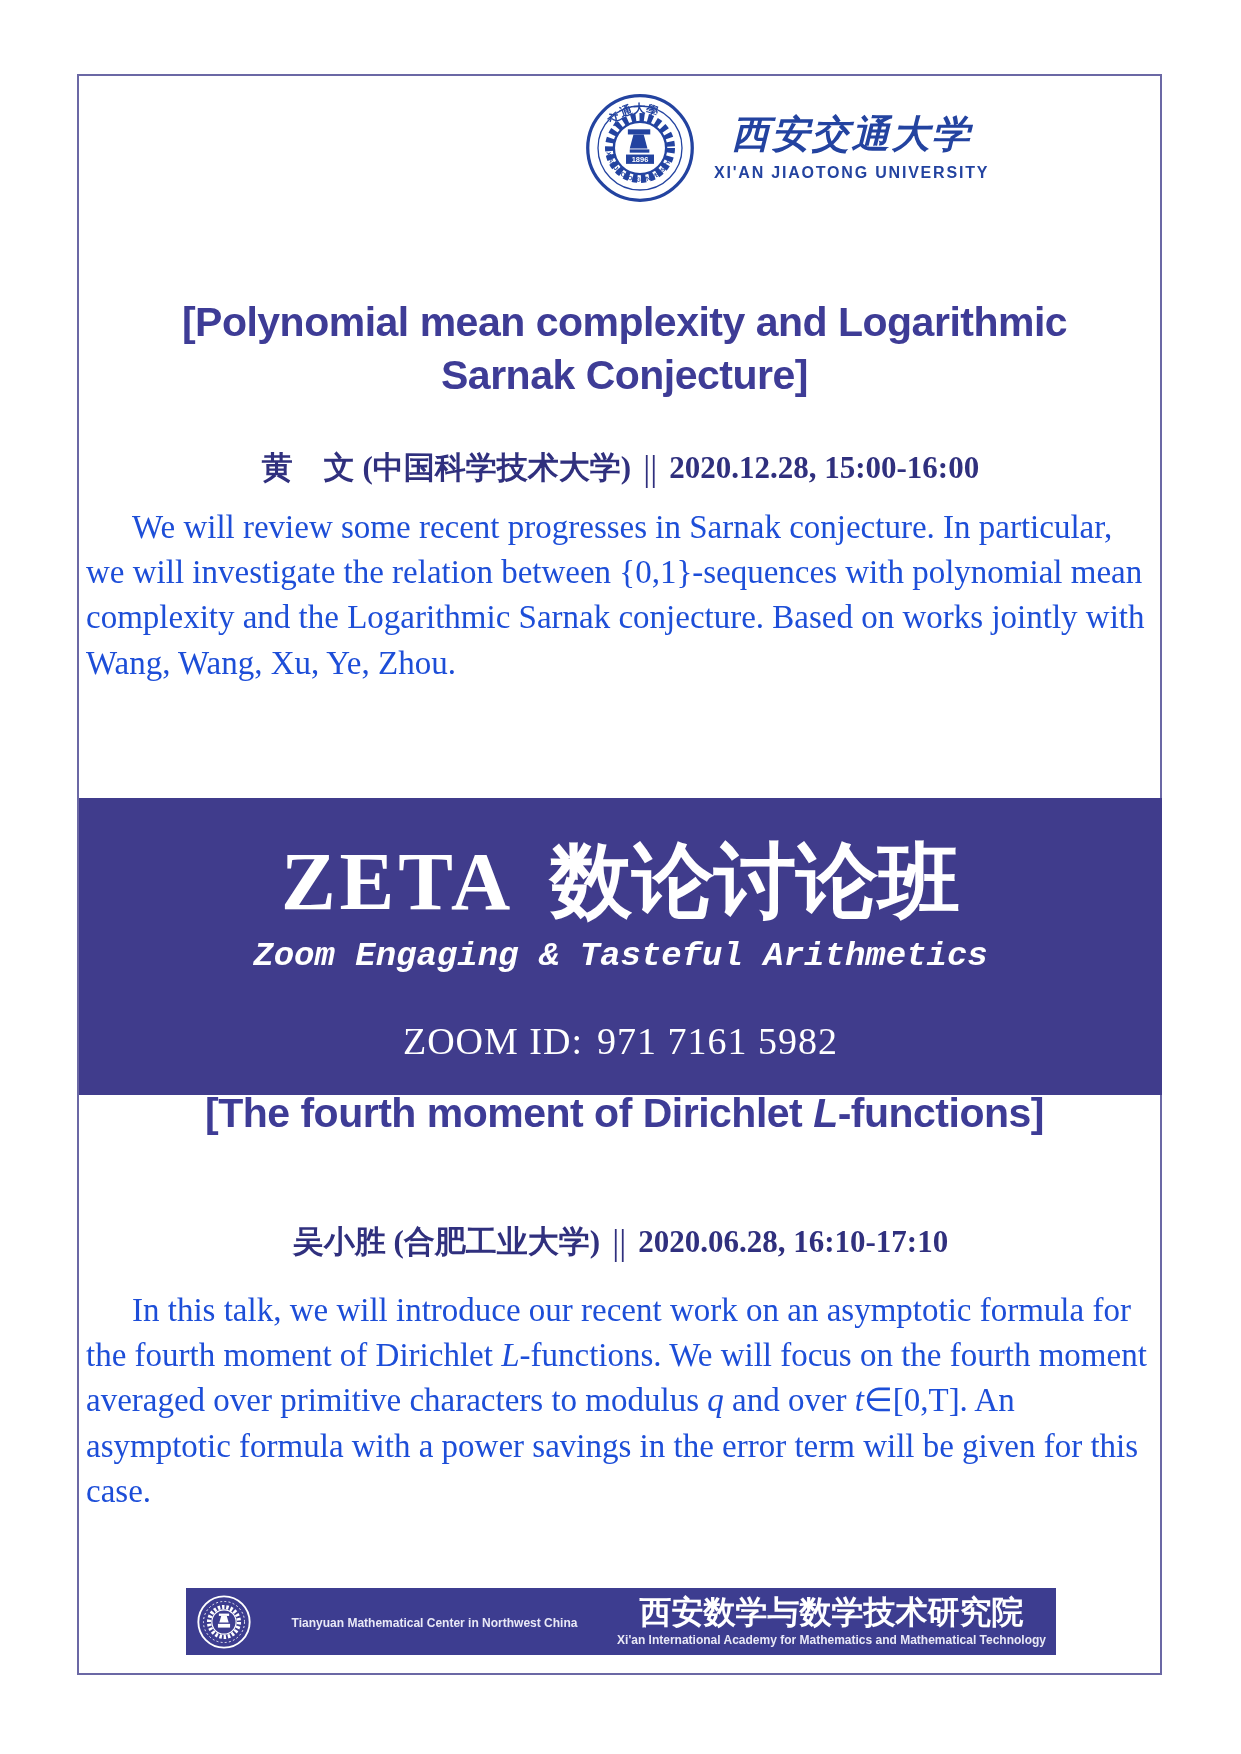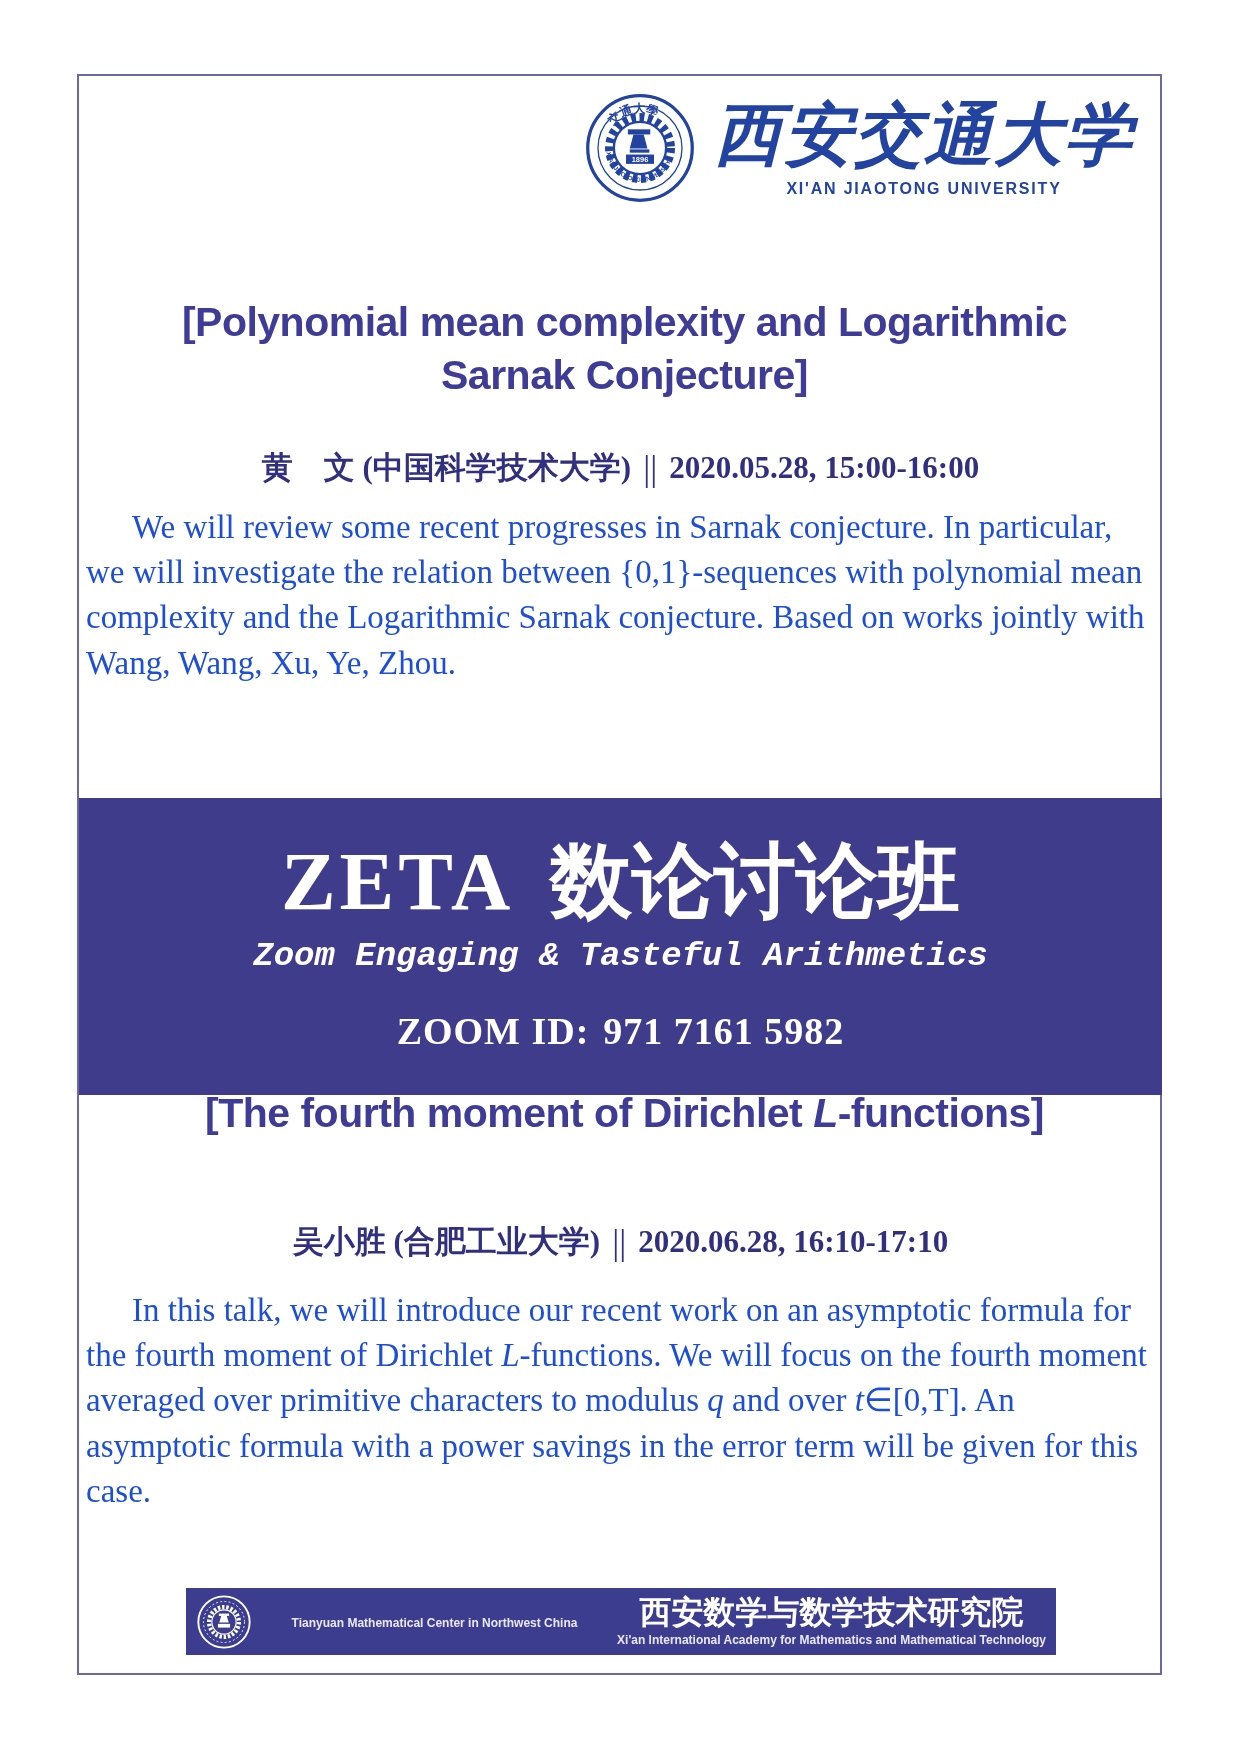--- a/index.html
+++ b/index.html
@@ -9,21 +9,21 @@
   }
   .frame{
     position:absolute;left:77px;top:74px;width:1085px;height:1601px;
     border:2px solid #6b68a5;box-sizing:border-box;background:#fff;
   }
   
   .logo{position:absolute;left:584px;top:92px;display:flex;align-items:center;gap:18px;}
   .seal{width:112px;height:112px;flex:0 0 auto;}
   .logo-text{display:flex;flex-direction:column;align-items:center;}
   .logo-zh{
-    font-size:68px;font-weight:bold;font-style:italic;color:#2343a0;
+    font-size:38px;font-weight:bold;font-style:italic;color:#2343a0;
     font-family:"Liberation Serif", serif;letter-spacing:2px;white-space:nowrap;line-height:1.1;
   }
   .logo-en{
     font-size:16px;font-weight:bold;color:#2343a0;letter-spacing:1.8px;
     font-family:"Liberation Sans", sans-serif;margin-top:8px;white-space:nowrap;
   }
   
   .talk-title{
     position:absolute;left:120px;width:1001px;margin:4px;text-align:center;
     color:#3e3c96;font-family:"Liberation Sans", sans-serif;font-weight:700;
@@ -57,21 +57,21 @@
   .zeta-title{margin-top:42px;font-size:82px;font-weight:bold;line-height:1;
     font-family:"Liberation Serif", serif;}
   .zeta-latin{letter-spacing:4px;}
   .zeta-zh{margin-left:36px;font-family:"Liberation Sans", sans-serif;font-weight:900;}
   .zeta-sub{
     margin-top:14px;font-size:34px;font-style:italic;font-weight:bold;
     font-family:Liberation Mono, monospace;
     text-align:center;
   }
   .zoom-id{
-    margin-top:34px;font-size:38px;font-weight:bold;letter-spacing:1px;
+    margin-top:44px;font-size:38px;font-weight:normal;letter-spacing:1px;
     font-family:"Liberation Serif", serif;
   }
   .zoom-id .zid{margin-left:14px;}
   
   .footer-banner{
     position:absolute;left:186px;top:1588px;width:870px;height:67px;
     background:#3d3d90;display:flex;align-items:center;box-sizing:border-box;
     padding:0 10px;gap:14px;
   }
   .footer-seal{width:56px;height:56px;flex:0 0 auto;}
@@ -115,21 +115,21 @@
     </svg>
     <div class="logo-text">
       <div class="logo-zh">西安交通大学</div>
       <div class="logo-en">XI'AN JIAOTONG UNIVERSITY</div>
     </div>
   </header>
 
   <h2 class="talk-title" id="title1">[Polynomial mean complexity and Logarithmic Sarnak Conjecture]</h2>
 
   <div class="speaker" id="speaker1">
-    <span>黄　文 (中国科学技术大学)</span><span class="sep">||</span><span>2020.05.28, 15:00-16:00</span>
+    <span>黄　文 (中国科学技术大学)</span><span class="sep">||</span><span>2020.12.28, 15:00-16:00</span>
   </div>
 
   <p class="abstract" id="abstract1">We will review some recent progresses in Sarnak conjecture. In particular, we will investigate the relation between {0,1}-sequences with polynomial mean complexity and the Logarithmic Sarnak conjecture. Based on works jointly with Wang, Wang, Xu, Ye, Zhou.</p>
 
   <section class="zeta-banner">
     <div class="zeta-title">
       <span class="zeta-latin">ZETA</span><span class="zeta-zh">数论讨论班</span>
     </div>
     <div class="zeta-sub">Zoom Engaging &amp; Tasteful Arithmetics</div>
     <div class="zoom-id">

